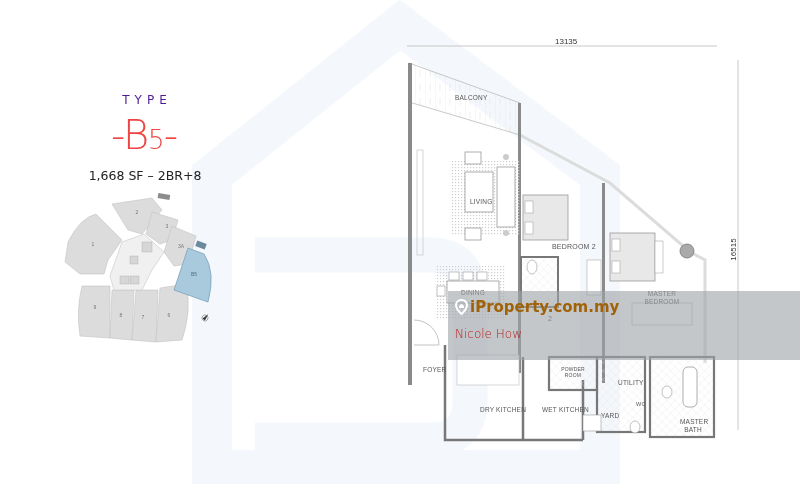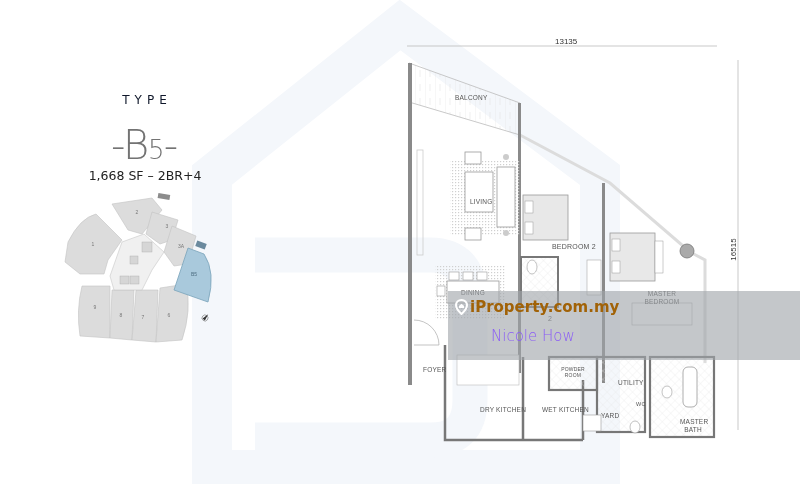--- a/index.html
+++ b/index.html
@@ -6,26 +6,26 @@
   body {
     width: 800px; height: 484px; overflow: hidden; position: relative;
     background: #ffffff;
     font-family: "Liberation Sans", sans-serif;
   }
   #watermark-bg { position: absolute; left: 0; top: 0; width: 800px; height: 484px; }
 
   
   .type-label {
     position: absolute; left: 102px; top: 93px; width: 90px; text-align: center;
-    font-size: 12px; letter-spacing: 5px; color: #0f172a;
+    font-size: 12px; letter-spacing: 5px; color: #4c1d95;
     font-family: "DejaVu Sans", sans-serif;
   }
   .type-code {
     position: absolute; left: 84px; top: 110px; width: 120px; text-align: center;
-    font-size: 40px; color: #737373; line-height: 70px;
+    font-size: 40px; color: #ef4444; line-height: 50px;
     font-family: "DejaVu Sans", sans-serif; font-weight: 300;
     letter-spacing: -1px;
   }
   .type-code .sub { font-size: 26px; }
   .type-specs {
     position: absolute; left: 80px; top: 168px; width: 130px; text-align: center;
     font-size: 12.5px; color: #222; font-family: "DejaVu Sans", sans-serif;
   }
 
   #keyplan { position: absolute; left: 60px; top: 190px; width: 160px; height: 160px; }
@@ -45,36 +45,36 @@
     position: absolute; left: 448px; top: 291px; width: 352px; height: 69px;
     background: rgba(160,164,170,0.62);
   }
   .brand {
     position: absolute; left: 455px; top: 298px; display: flex; align-items: center;
     color: #a16207; font-size: 15px; font-weight: bold; letter-spacing: 0px;
     font-family: "DejaVu Sans", sans-serif;
   }
   .brand svg { margin-right: 2px; }
   .agent {
-    position: absolute; left: 455px; top: 327px; color: #8b5cf6; font-size: 15px;
-    font-family: "DejaVu Sans", sans-serif; font-weight: 300; margin-left: 36px;
+    position: absolute; left: 455px; top: 327px; color: #b91c1c; font-size: 12px;
+    font-family: "DejaVu Sans", sans-serif; font-weight: 300;
   }
 </style>
 </head>
 <body>
 
 <svg id="watermark-bg" viewBox="0 0 800 484">
   <path d="M212 175 L400 25 L600 175 L600 470 L212 470 Z" fill="none" stroke="#f4f7fb" stroke-width="40"></path>
   <path d="M255 255 L430 255 Q470 255 470 300 L470 400 Q470 440 430 440 L255 440" fill="none" stroke="#f4f7fb" stroke-width="35"></path>
 </svg>
 
 <div>
   <div class="type-label">TYPE</div>
   <div class="type-code"><span>-B</span><span class="sub">5</span><span>-</span></div>
-  <div class="type-specs">1,668 SF – 2BR+4</div>
+  <div class="type-specs">1,668 SF – 2BR+8</div>
 </div>
 
 <svg id="keyplan" viewBox="0 0 160 160">
   <g fill="#dcdcdc" stroke="#c2c2c2" stroke-width="0.6">
 
     <path d="M8 52 Q20 28 36 24 L62 50 L48 70 L44 84 L20 84 L5 72 Z"></path>
 
     <path d="M52 14 L92 8 L102 20 L82 44 L68 40 Z"></path>
 
     <path d="M92 22 L118 30 L112 50 L100 54 L86 44 Z"></path>

